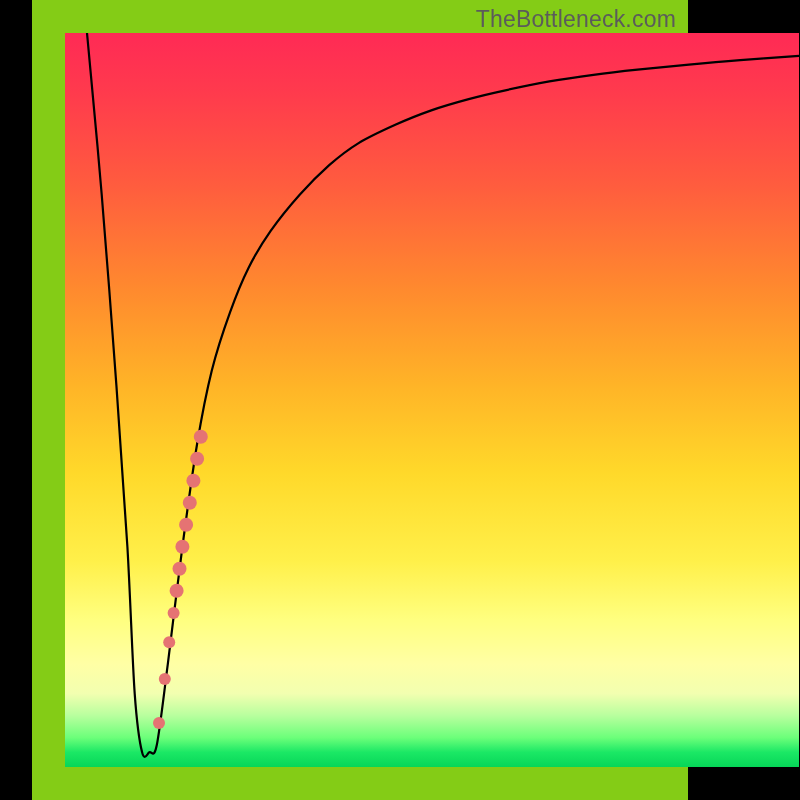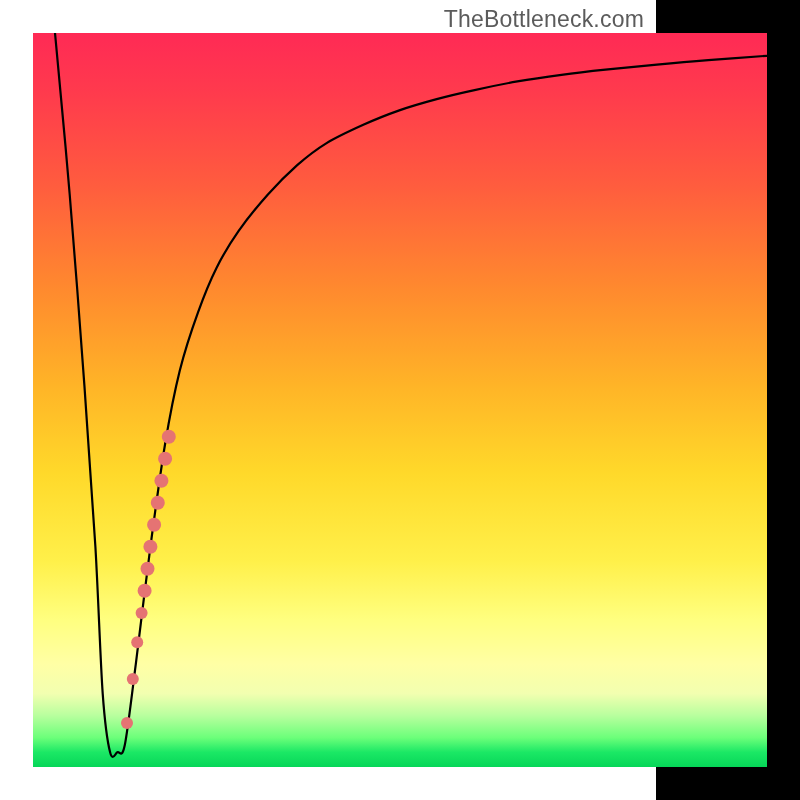--- a/index.html
+++ b/index.html
@@ -8,21 +8,22 @@
     width: 800px;
     height: 800px;
     overflow: hidden;
     background: #000;
     font-family: Arial, Helvetica, sans-serif;
   }
   .frame {
     position: relative;
     width: 656px;
     height: 800px;
-    background: #ffffff;
+    background: #84cc16;
+    margin-left: 32px;
   }
   .plot-area {
     position: absolute;
     left: 33px;
     top: 33px;
     width: 734px;
     height: 734px;
     
     background: linear-gradient(
       to bottom,

